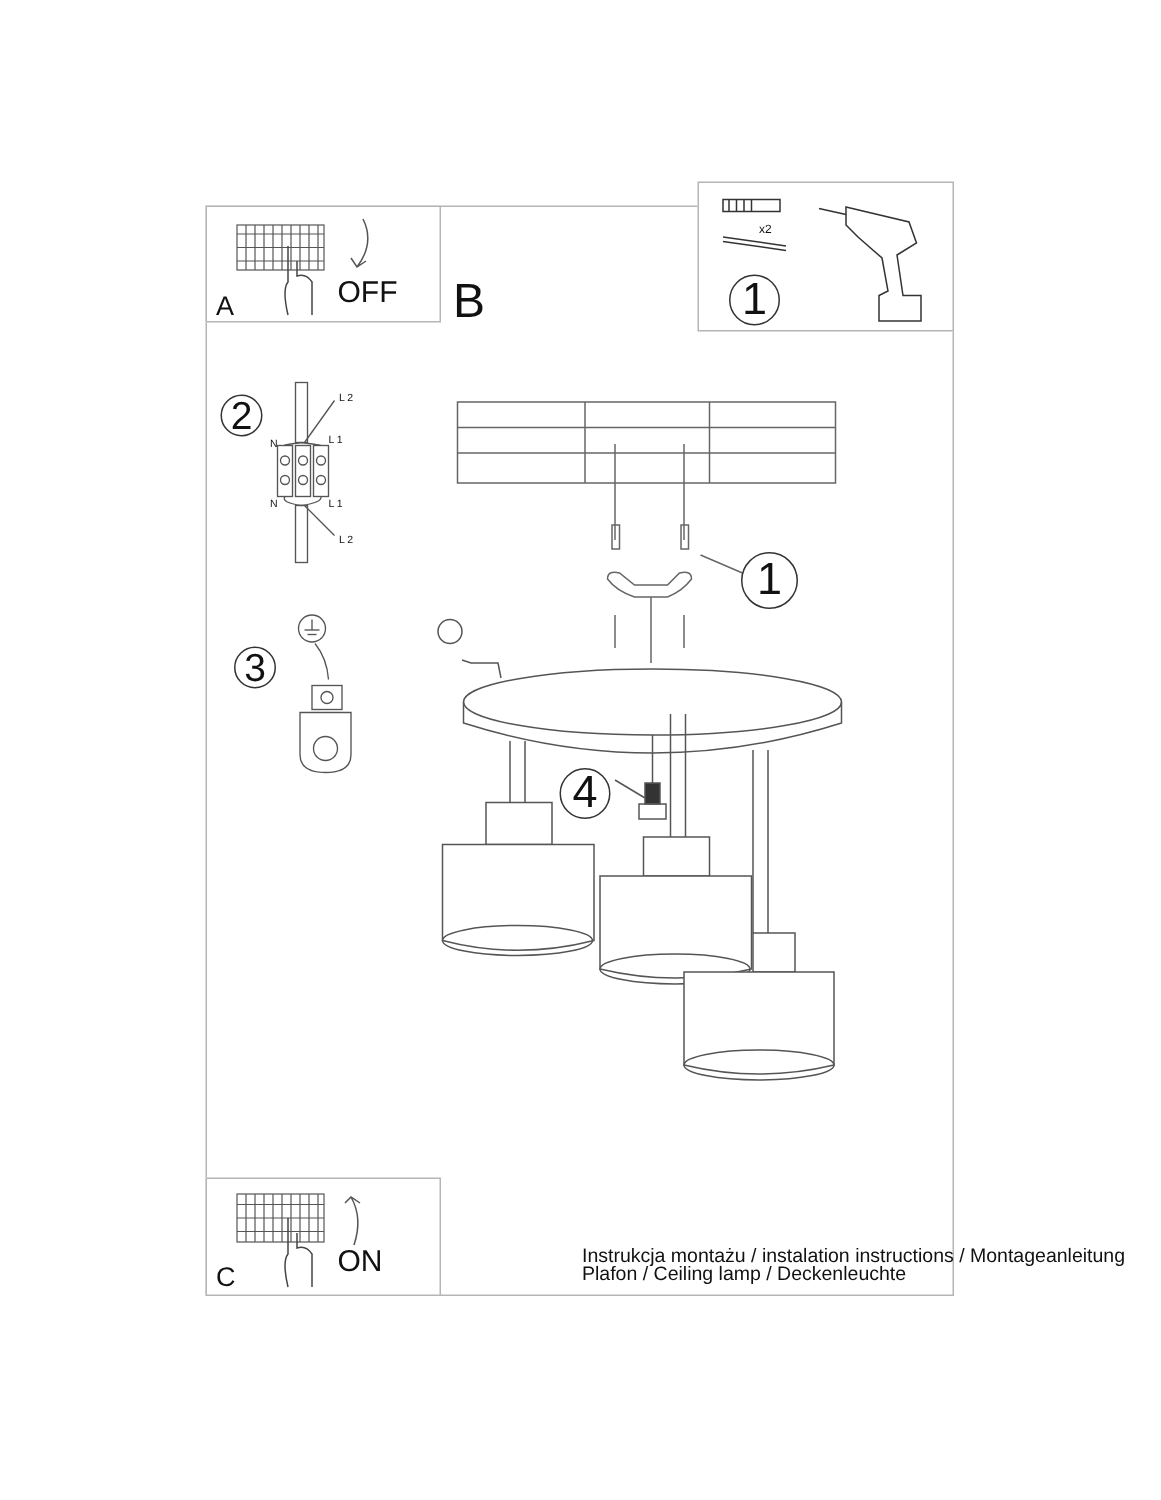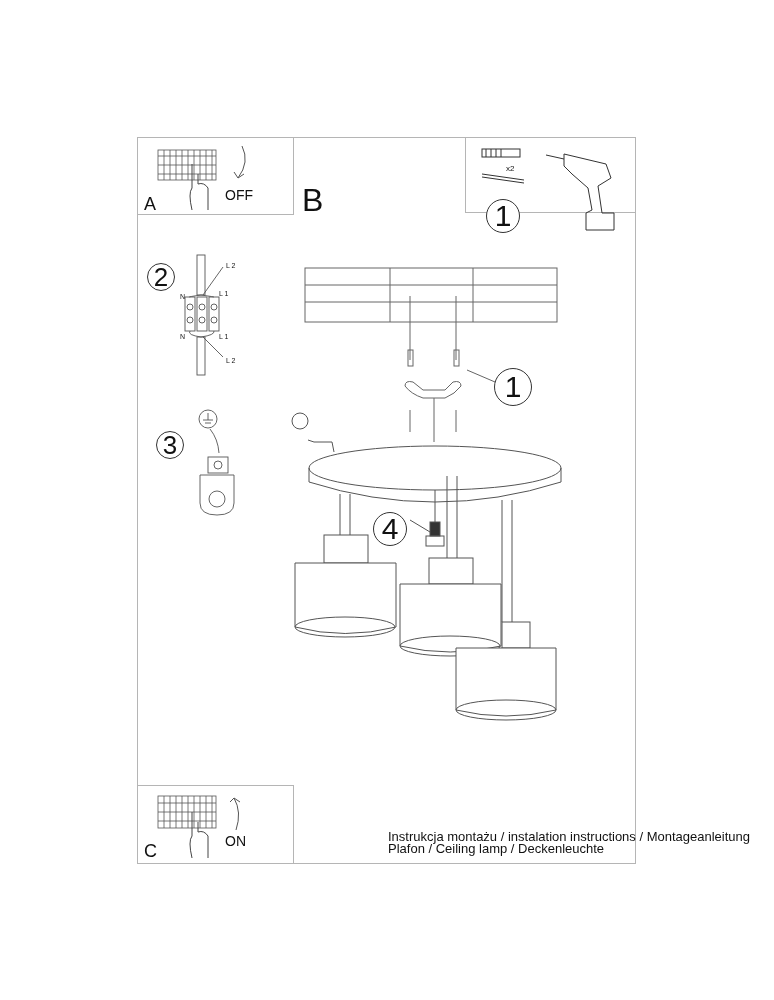--- a/index.html
+++ b/index.html
@@ -1,21 +1,21 @@
 <!DOCTYPE html>
 <html><head>
 <meta charset="utf-8">
 <style>
   html,body{margin:0;padding:0;background:#ffffff;}
   body{width:774px;height:1000px;position:relative;overflow:hidden;font-family:"Liberation Sans",sans-serif;color:#111;}
   .frame{position:absolute;left:137px;top:137px;width:499px;height:727px;border:1px solid #b5b5b5;box-sizing:border-box;}
   .box{position:absolute;border:1px solid #b5b5b5;box-sizing:border-box;background:#fff;}
   .lbl{position:absolute;font-size:18px;line-height:18px;}
   .big{position:absolute;font-size:32px;line-height:32px;}
-  .sw{position:absolute;font-size:14px;line-height:18px;}
+  .sw{position:absolute;font-size:20px;line-height:18px;}
   .num{position:absolute;border:1px solid #333;border-radius:50%;box-sizing:border-box;text-align:center;font-size:30px;background:#fff;}
   .footer{position:absolute;left:388px;top:831px;font-size:13px;line-height:12px;}
   svg{position:absolute;overflow:visible;}
   .wire{position:absolute;font-size:7px;line-height:7px;}
 </style>
 </head>
 <body>
 
 <div class="frame"></div>
 
@@ -38,21 +38,21 @@
     </g>
     <path d="M54 26 L54 50 Q50 55 54 72 M60 36 L60 46 Q66 44 70 50 L70 72" fill="none" stroke="#444" stroke-width="1"></path>
     <path d="M104 8 Q112 24 100 40 M96 34 L100 40 L106 36" fill="none" stroke="#555" stroke-width="1"></path>
   </svg>
   <span class="sw" style="left:87px;top:48px;">OFF</span>
   <span class="lbl" style="left:6px;top:57px;">A</span>
 </div>
 
 <span class="big" style="left:302px;top:184px;">B</span>
 
-<div class="box" style="left:465px;top:137px;width:171px;height:76px;">
+<div class="box" style="left:465px;top:121px;width:171px;height:100px;">
   <svg width="171" height="104" style="left:0;top:0">
     <g fill="none" stroke="#333" stroke-width="1">
       <rect x="16" y="11" width="38" height="8"></rect>
       <line x1="20" y1="11" x2="20" y2="19"></line>
         <line x1="25" y1="11" x2="25" y2="19"></line>
       <line x1="30" y1="11" x2="30" y2="19"></line>
         <line x1="35" y1="11" x2="35" y2="19"></line>
       <line x1="16" y1="36" x2="58" y2="42"></line>
         <line x1="16" y1="39" x2="58" y2="45"></line>
     </g>

